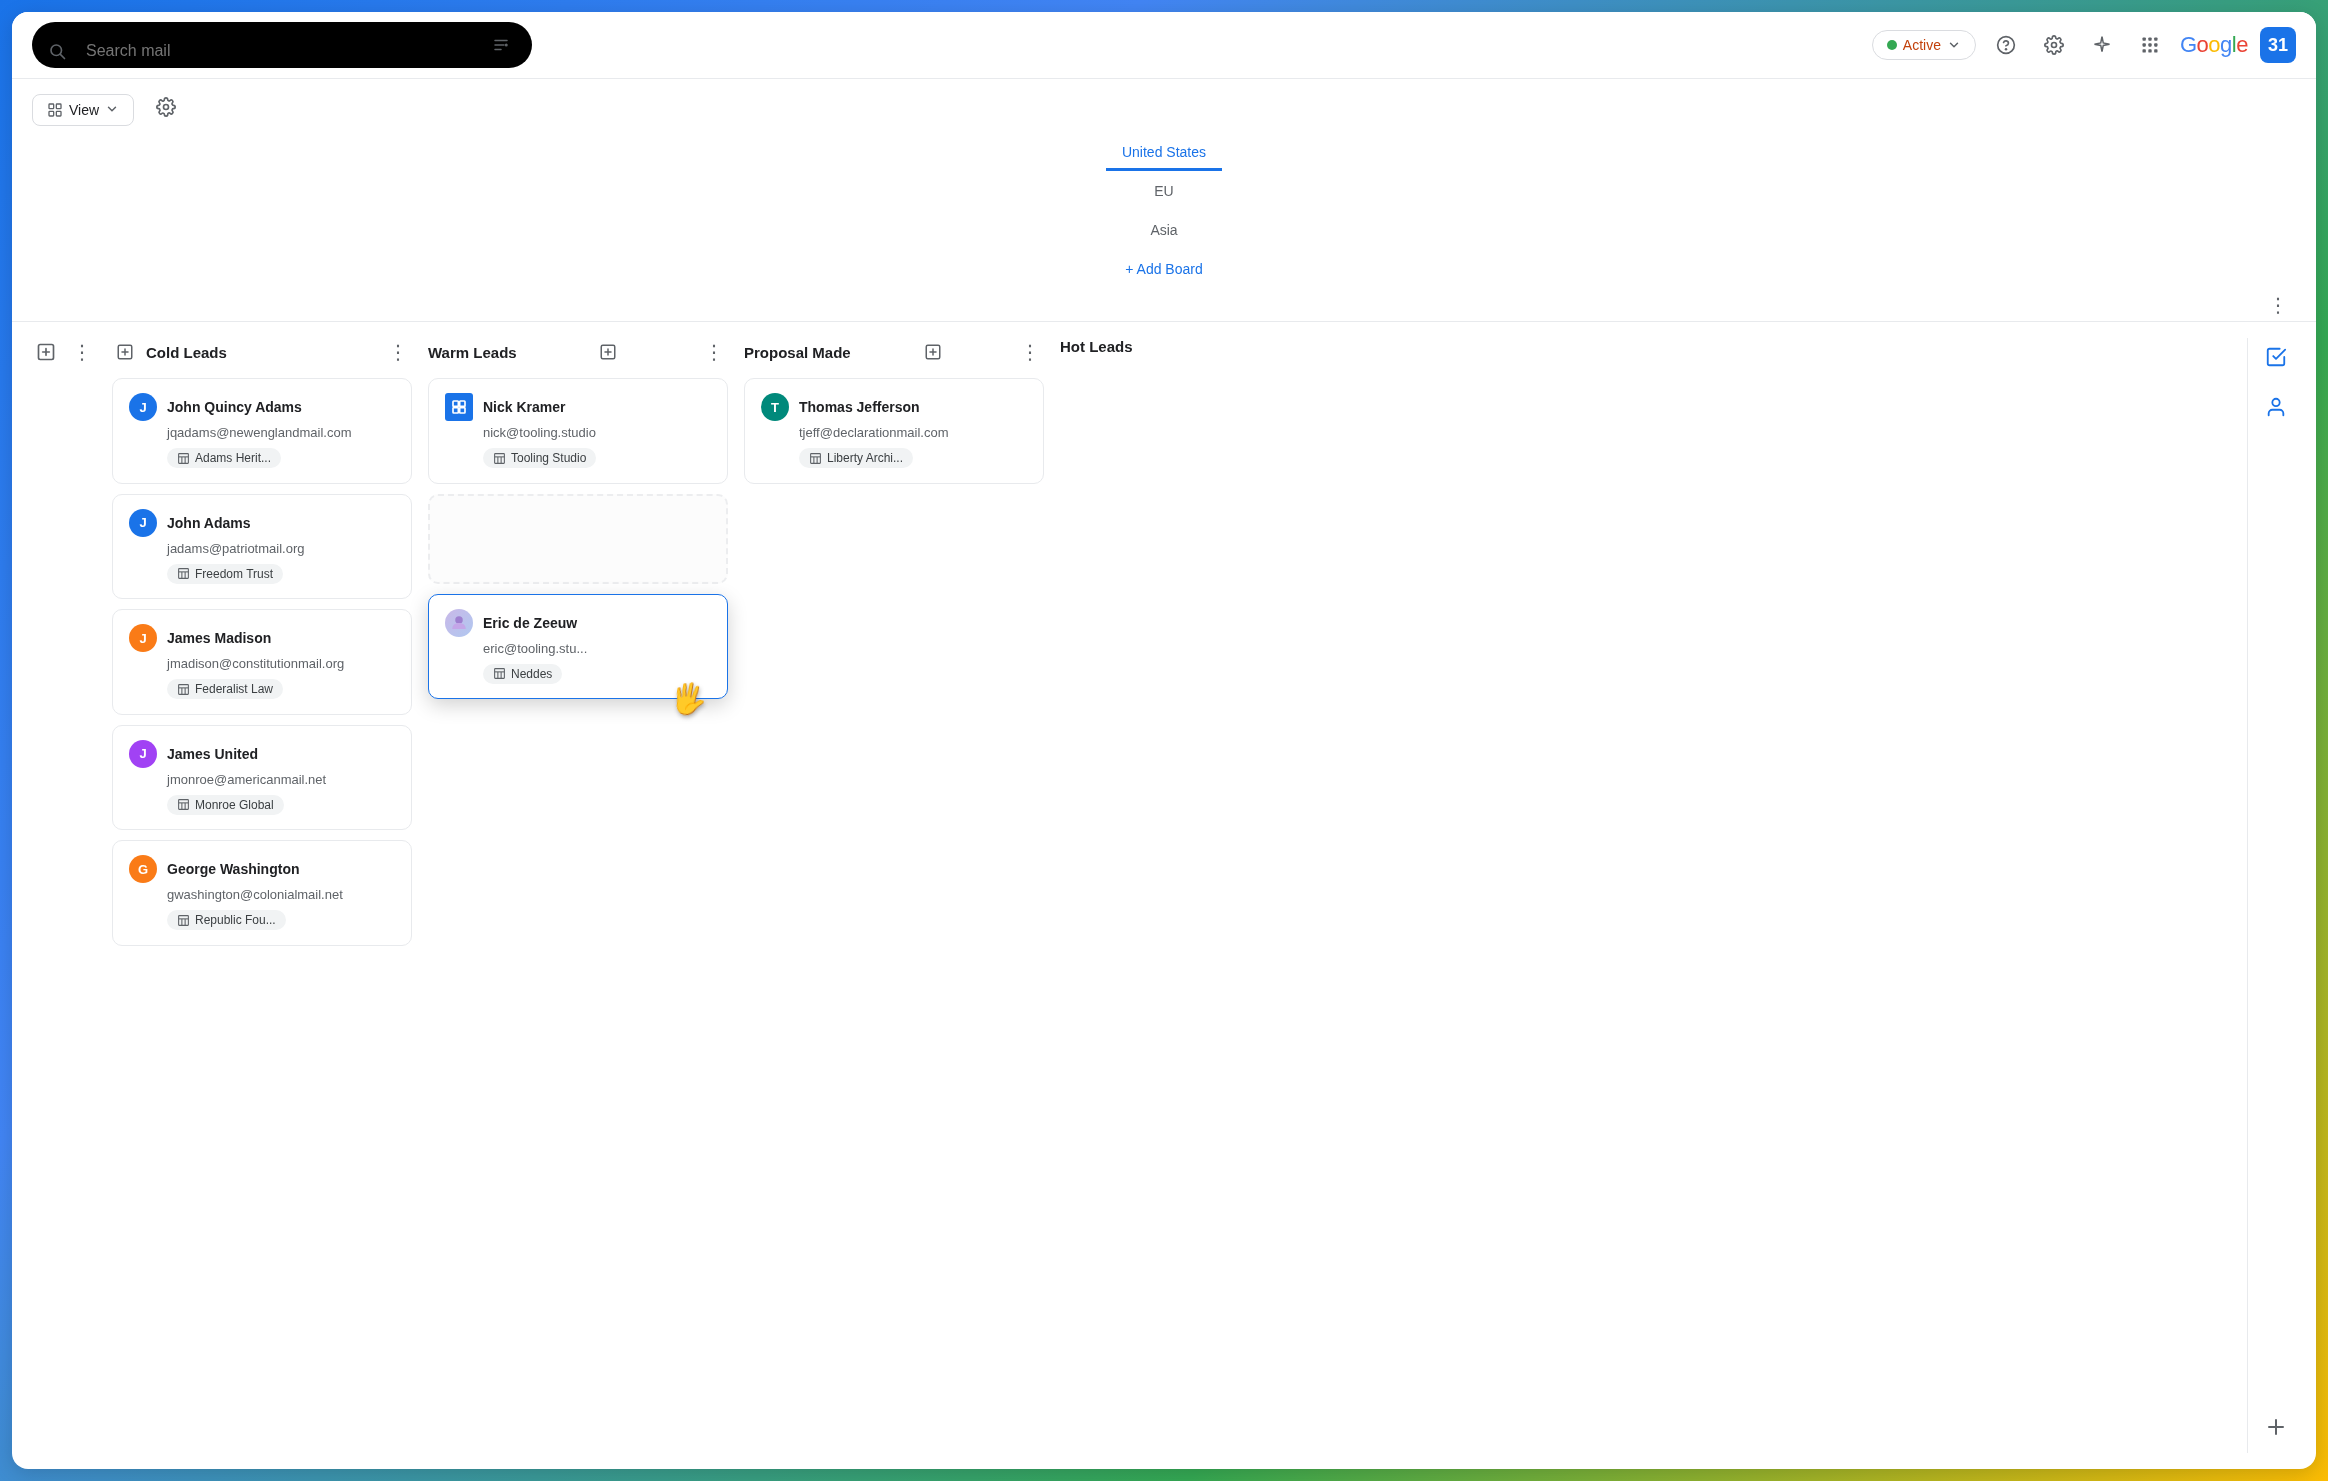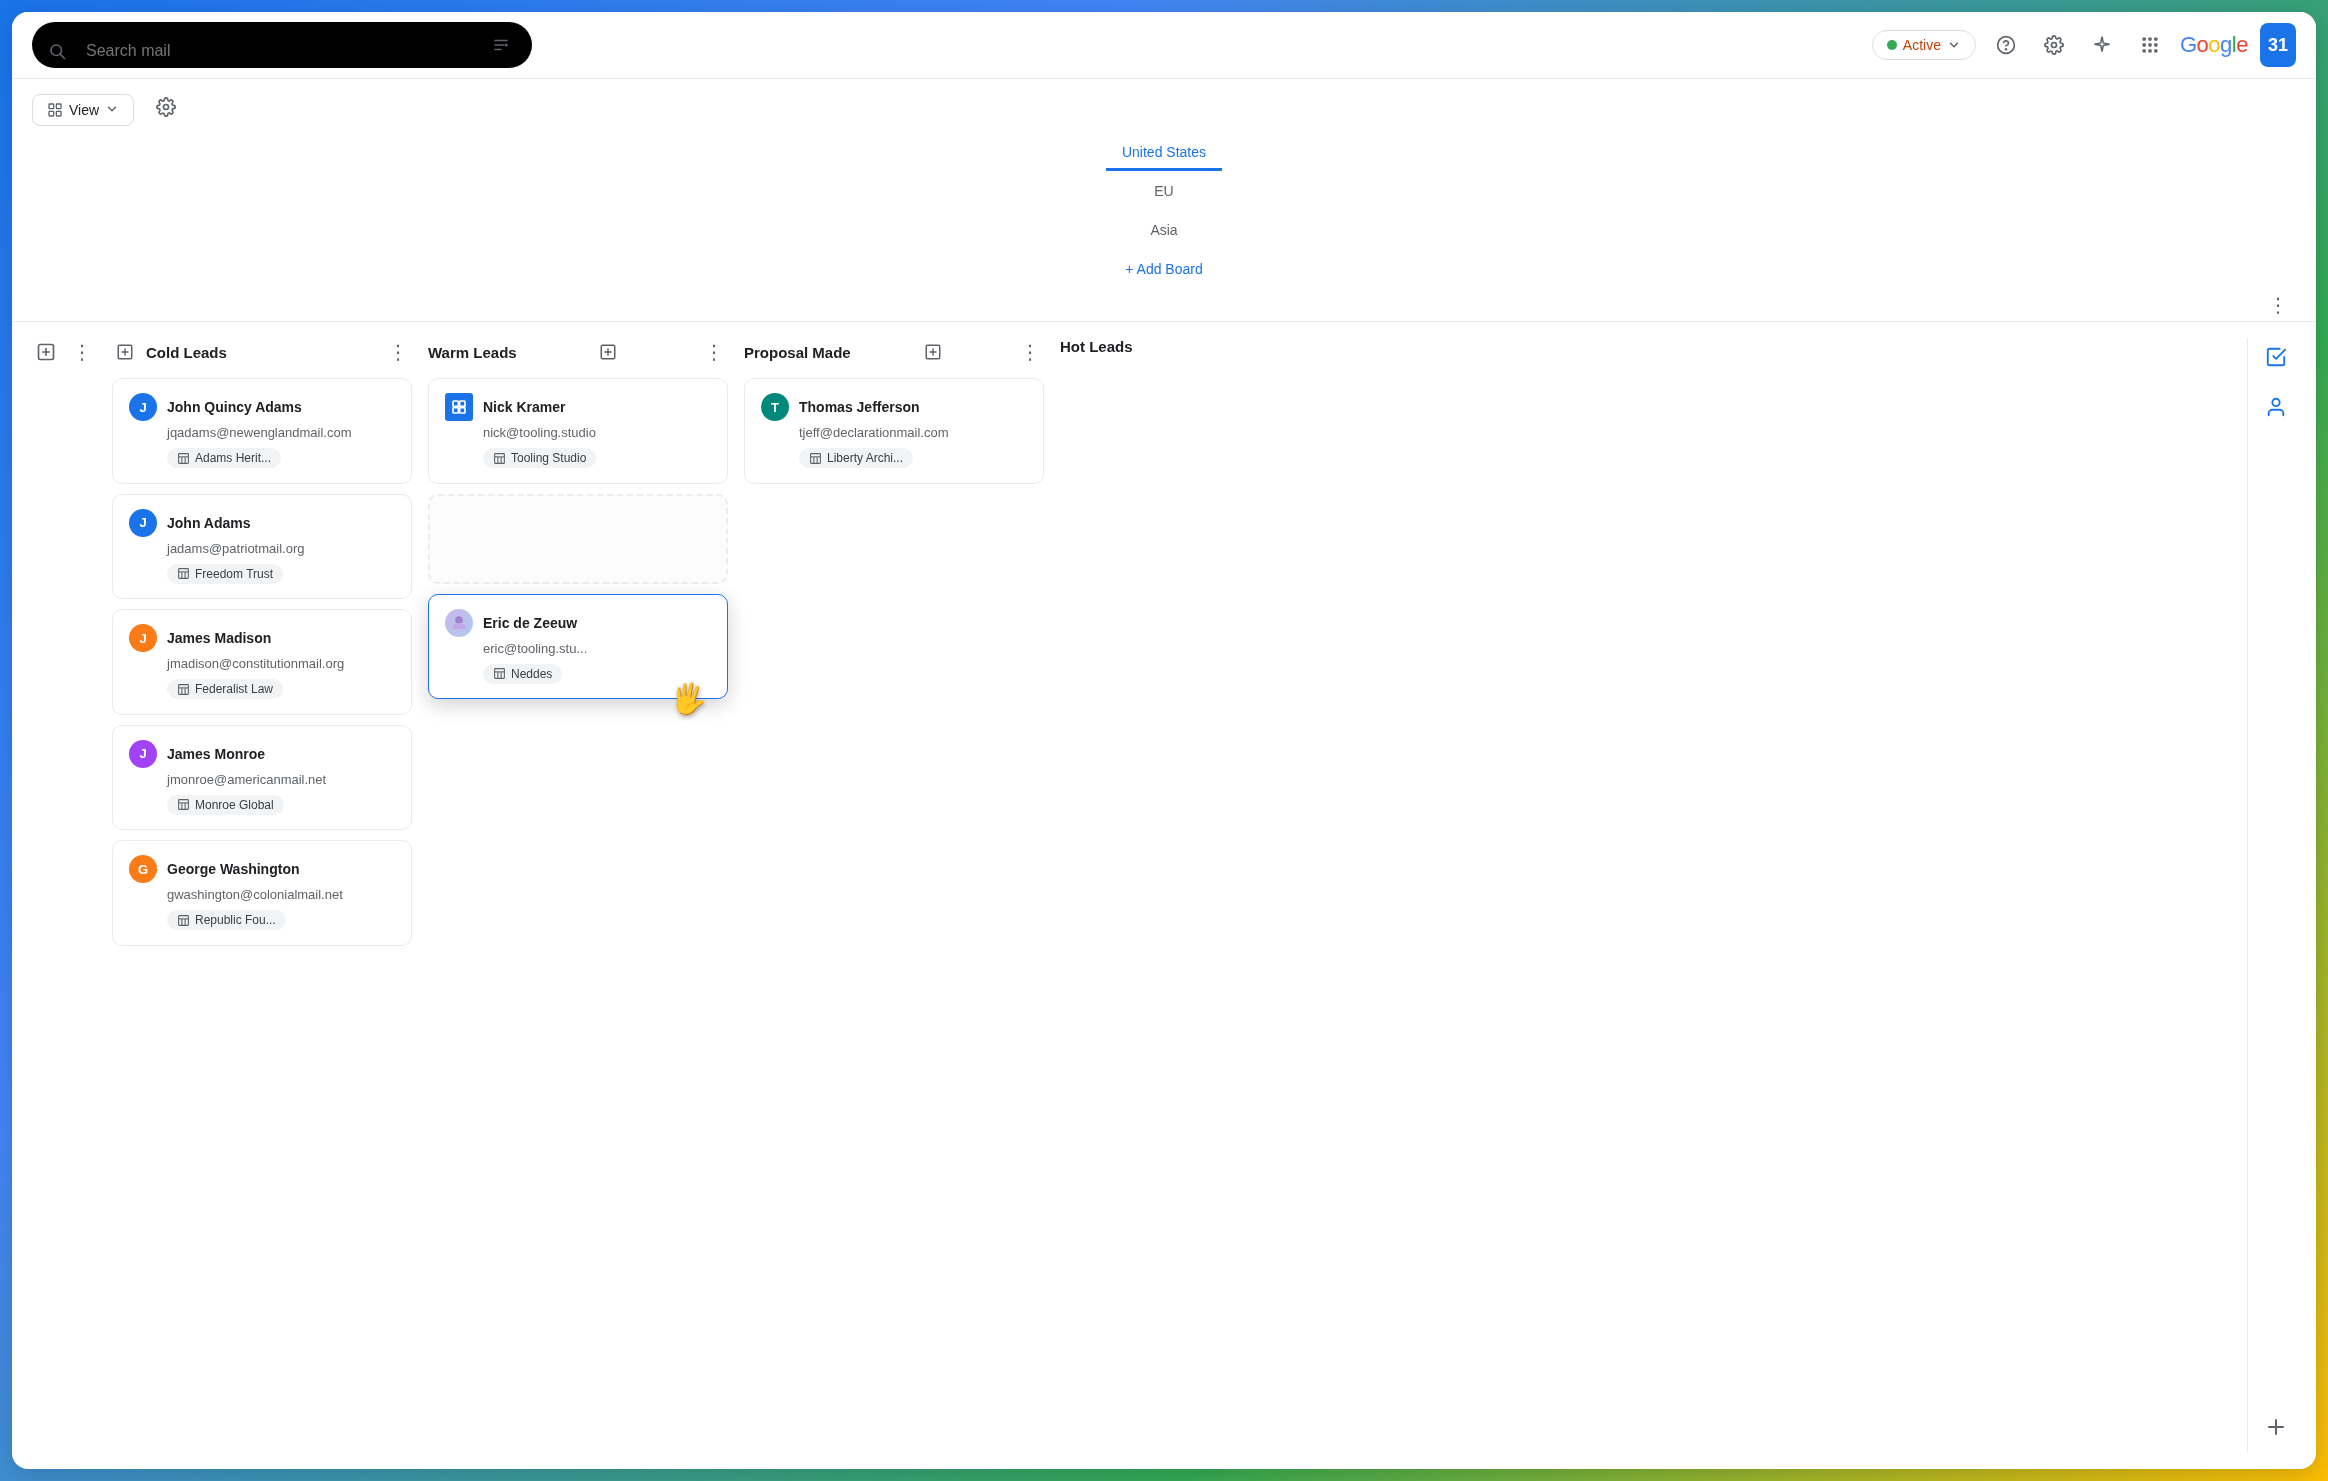--- a/index.html
+++ b/index.html
@@ -106,21 +106,21 @@
     .google-logo span.g { color: #4285f4; }
     .google-logo span.o1 { color: #ea4335; }
     .google-logo span.o2 { color: #fbbc05; }
     .google-logo span.g2 { color: #4285f4; }
     .google-logo span.l { color: #34a853; }
     .google-logo span.e { color: #ea4335; }
     .calendar-icon-box {
       background: #1a73e8;
       border-radius: 8px;
       width: 36px;
-      height: 44px;
+      height: 36px;
       display: flex;
       align-items: center;
       justify-content: center;
       color: white;
       font-size: 18px;
       font-weight: bold;
     }
     
     .sub-header {
       display: flex;
@@ -544,21 +544,21 @@
               <line x1="15" y1="21" x2="15" y2="9"></line>
               <line x1="3" y1="9" x2="21" y2="9"></line>
             </svg>
             <span>Federalist Law</span>
           </div>
         </div>
 
         <div class="contact-card">
           <div class="card-top">
             <div class="avatar purple">J</div>
-            <span class="contact-name">James Monroe</span>
+            <span class="contact-name">James United</span>
           </div>
           <div class="contact-email">jmonroe@americanmail.net</div>
           <div class="company-badge">
             <svg width="13" height="13" viewBox="0 0 24 24" fill="none" stroke="#5f6368" stroke-width="2">
               <rect x="3" y="3" width="18" height="18" rx="1"></rect>
               <line x1="9" y1="21" x2="9" y2="9"></line>
               <line x1="15" y1="21" x2="15" y2="9"></line>
               <line x1="3" y1="9" x2="21" y2="9"></line>
             </svg>
             <span>Monroe Global</span>

